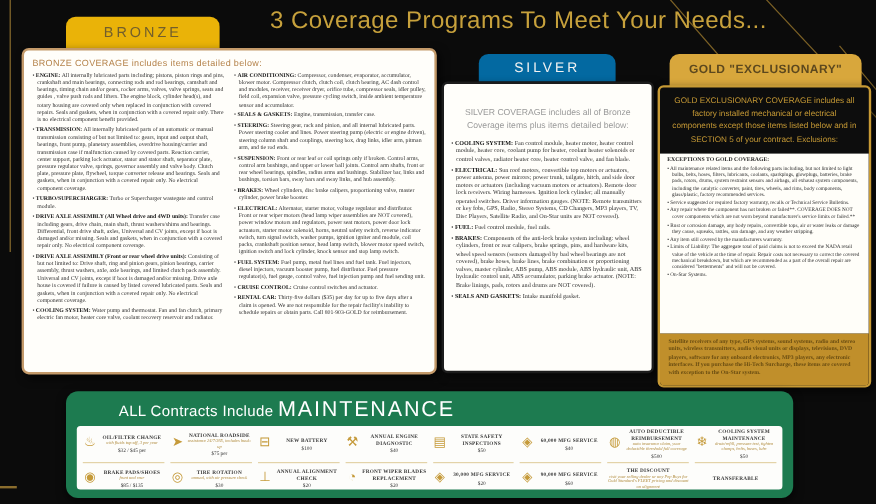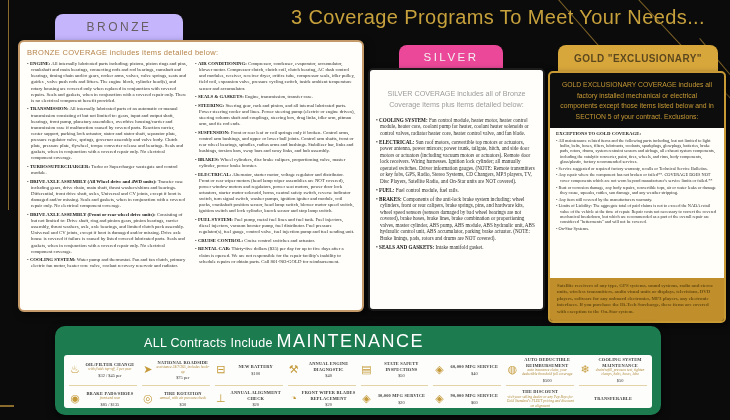--- a/index.html
+++ b/index.html
@@ -6,27 +6,27 @@
   #stage{position:relative;width:730px;height:420px;background:#0b0b0b;overflow:hidden;
          font-family:"Liberation Sans",sans-serif;}
   
   .vline{position:absolute;left:8px;top:0;width:1px;height:210px;background:#8a6d2d;}
   .corner-dash{position:absolute;left:0;top:405px;width:14px;height:2px;background:#8a6d2d;}
   .diag{position:absolute;height:1px;background:#7d6226;transform-origin:top left;}
   .d1{left:556px;top:-4px;width:235px;transform:rotate(49deg);}
   .d2{left:634px;top:-6px;width:210px;transform:rotate(47deg);}
   .d3{left:700px;top:38px;width:120px;transform:rotate(50deg);}
   
-  .page-title{position:absolute;left:225px;top:6px;width:480px;text-align:right;
+  .page-title{position:absolute;left:225px;top:6px;width:480px;text-align:left;
               color:#c7a13c;font-size:20px;font-weight:500;letter-spacing:.4px;}
   
   .tab{position:absolute;text-align:center;border-radius:8px 8px 0 0;}
-  .tab-bronze{left:55px;top:14px;width:128px;height:26px;line-height:27px;background:#c4b5fd;
+  .tab-bronze{left:55px;top:14px;width:128px;height:26px;line-height:27px;background:#eab308;
               color:rgba(80,70,55,.78);font-size:12px;letter-spacing:2.5px;}
-  .tab-silver{left:399px;top:45px;width:104px;height:23px;line-height:24px;background:#ec4899;
+  .tab-silver{left:399px;top:45px;width:114px;height:23px;line-height:24px;background:#0369a1;
               color:#f2f2f2;font-size:11.5px;letter-spacing:2.5px;}
   .tab-gold{left:558px;top:45px;width:160px;height:27px;line-height:28px;background:#d8a73c;
             color:rgba(70,55,25,.85);font-size:10px;font-weight:600;letter-spacing:.4px;}
   
   .panel{position:absolute;background:#fffefa;box-shadow:3px 3px 7px rgba(0,0,0,.55);}
   .panel-bronze{left:18px;top:40px;width:346px;height:272px;border:2px solid #c49a6a;
                 border-radius:6px;padding:5px 7px;box-sizing:border-box;}
   .bronze-intro{color:#b5834b;font-size:7.5px;letter-spacing:.3px;margin:1px 0 4px 0;}
   .cols{display:flex;gap:8px;}
   .col{flex:1;min-width:0;}
@@ -45,21 +45,21 @@
   .gold-body{background:#fffef9;flex:1;padding:3px 6px;overflow:hidden;}
   .gx-head{font-family:"Liberation Serif",serif;font-weight:bold;font-size:4.8px;color:#1d1d1d;margin:0 0 1.5px;}
   .gx{font-family:"Liberation Serif",serif;font-size:4.35px;line-height:1.22;color:#2e2e2e;
       margin:0 0 1.5px;padding-left:4px;text-indent:-4px;}
   .gx::before{content:"\2022  ";}
   .gold-foot{background:#c08f2b;color:#6b4e12;font-family:"Liberation Serif",serif;font-weight:bold;
              font-size:4.8px;line-height:1.35;padding:5px 7px 6px;}
   
   .green-band{position:absolute;left:55px;top:326px;width:606px;height:89px;background:#1d7b50;
               border-radius:10px;box-shadow:0 3px 8px rgba(0,0,0,.6);}
-  .band-head{padding:5px 0 0 44px;color:#fff;white-space:nowrap;margin-left:45px;}
+  .band-head{padding:5px 0 0 44px;color:#fff;white-space:nowrap;}
   .band-head .pfx{font-size:12.5px;letter-spacing:.3px;}
   .band-head .main{font-size:18px;letter-spacing:1.5px;font-weight:400;}
   .items-panel{position:absolute;left:9px;right:9px;top:29px;bottom:7px;background:#fdfdfb;
                border-radius:3px;padding:2px 5px;box-sizing:border-box;
                display:flex;flex-direction:column;justify-content:space-around;}
   .mrow{display:grid;grid-template-columns:repeat(8,1fr);column-gap:5px;}
   .mrow1 .mi{border-bottom:1px solid #e3d3a8;padding-bottom:2px;}
   .mrow2 .mi{padding-top:2px;}
   .mi{display:flex;align-items:center;gap:2px;min-height:22px;min-width:0;}
   .mi-ic{color:#c59a3a;font-size:11px;width:12px;flex:none;text-align:center;line-height:1;}

